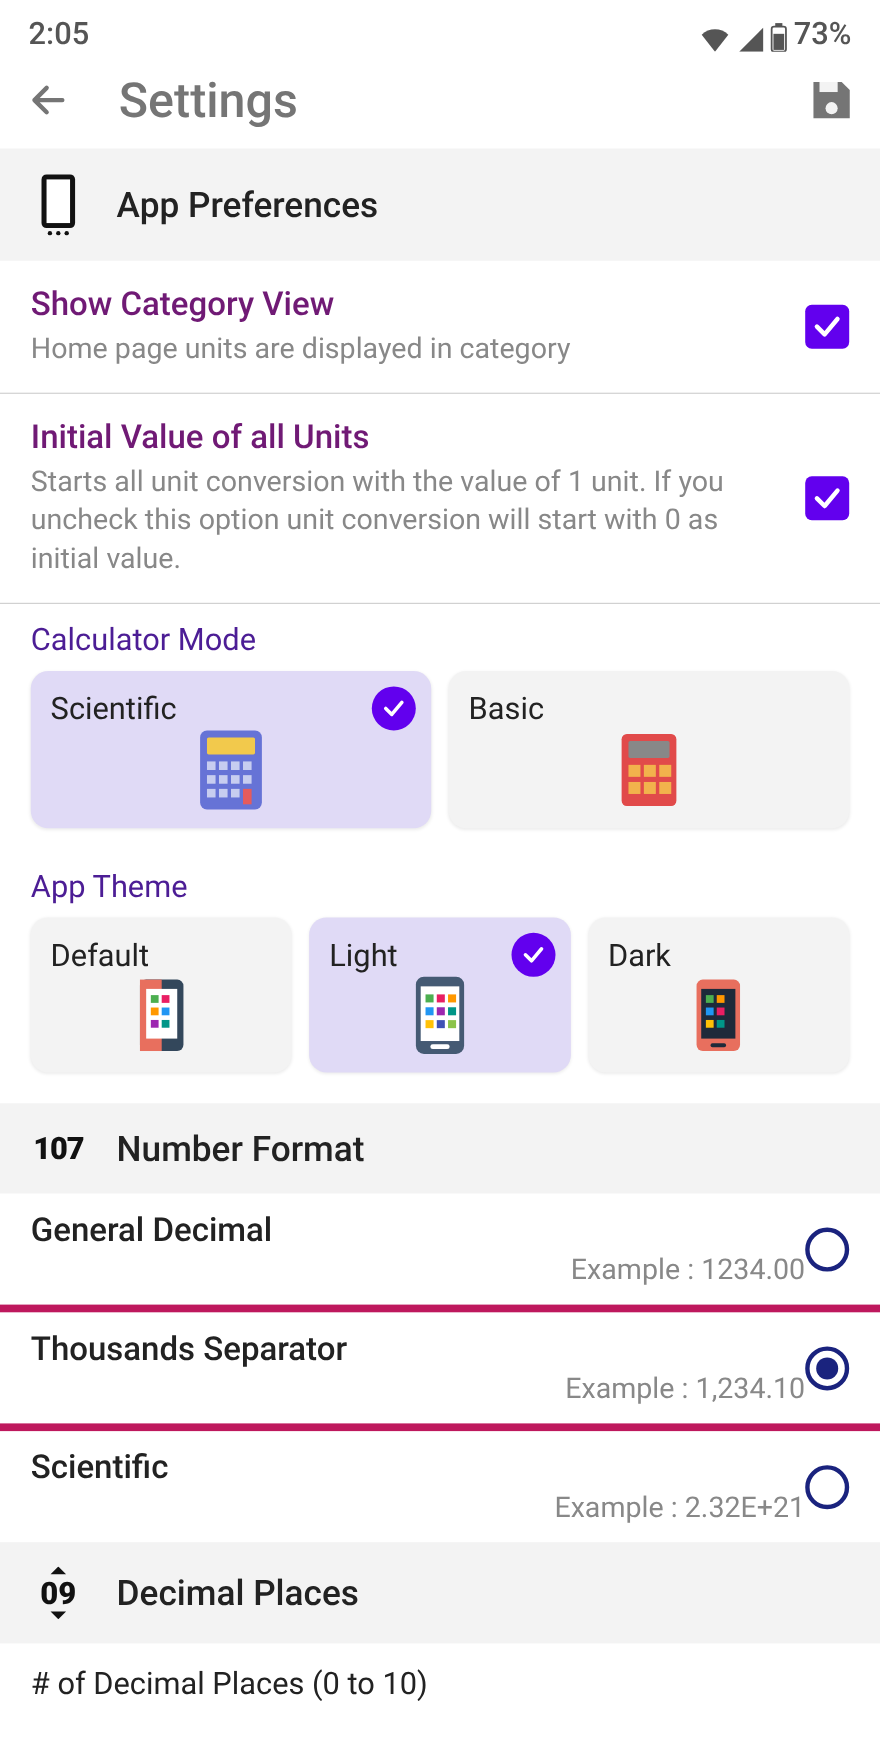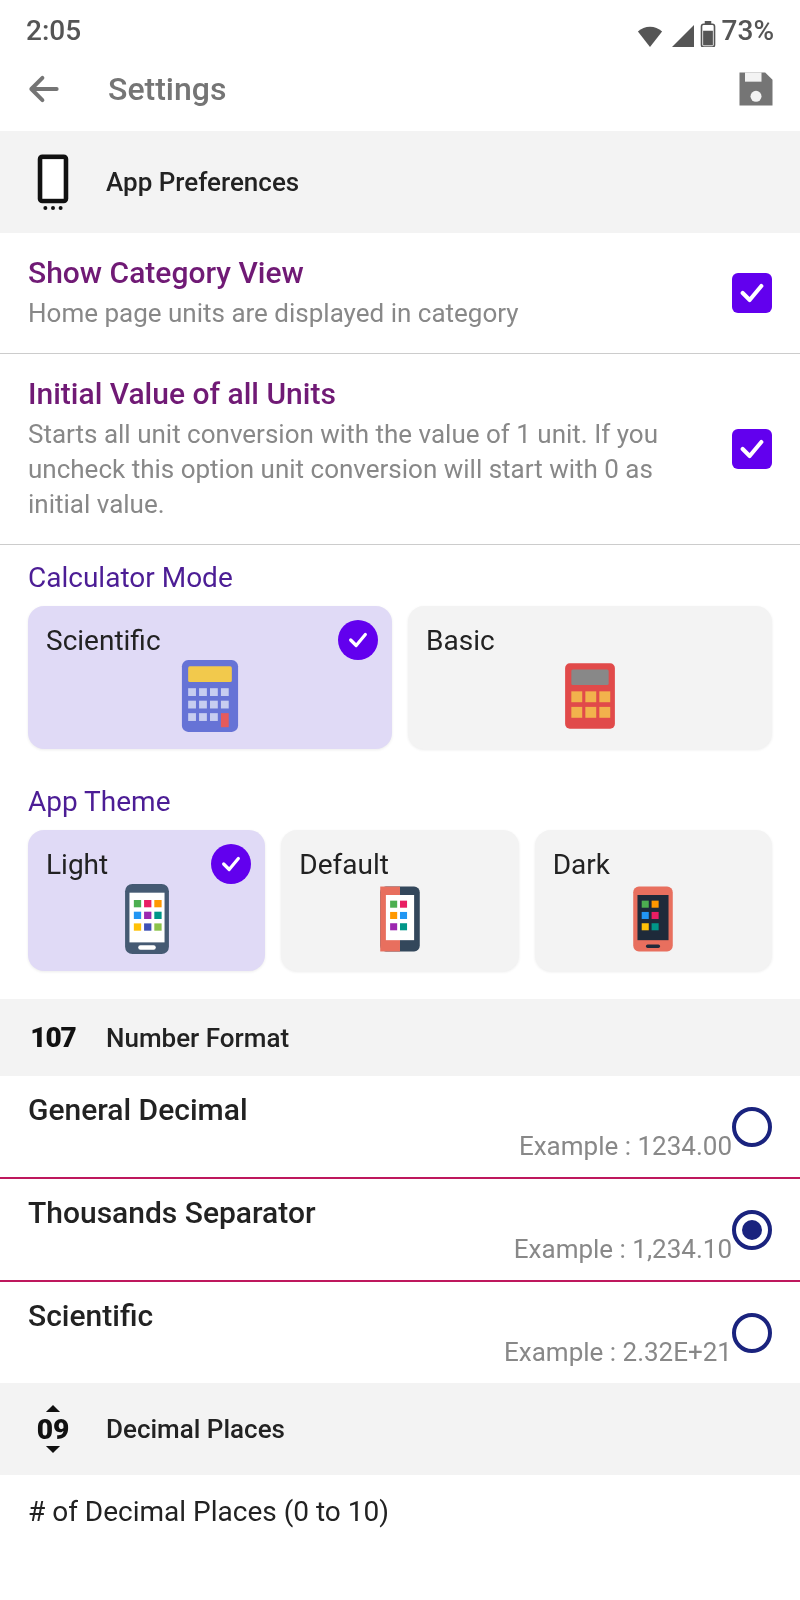--- a/index.html
+++ b/index.html
@@ -24,33 +24,33 @@
     .status-right { display: flex; align-items: flex-end; gap: 6px; }
     .status-right svg { display: block; }
 
     
     .header {
       display: flex;
       align-items: center;
       padding: 10px 20px 18px;
     }
     .back-btn { width: 48px; height: 48px; display: flex; align-items: center; justify-content: center; cursor: pointer; }
-    .header-title { font-size: 32px; font-weight: 500; color: #757575; margin-left: 40px; flex: 1; }
+    .header-title { font-size: 44px; font-weight: 500; color: #757575; margin-left: 40px; flex: 1; }
     .save-btn { width: 48px; height: 48px; display: flex; align-items: center; justify-content: center; cursor: pointer; }
 
     
     .section-header {
       background: #f3f3f3;
       display: flex;
       align-items: center;
       padding: 22px 28px;
       gap: 28px;
     }
     .section-header .icon-slot { width: 50px; display: flex; justify-content: center; }
-    .section-title { font-size: 26px; font-weight: 500; color: #222; }
+    .section-title { font-size: 32px; font-weight: 500; color: #222; }
 
     
     .setting-row {
       display: flex;
       align-items: center;
       padding: 22px 28px;
       border-bottom: 1px solid #ccc;
     }
     .setting-text { flex: 1; padding-right: 16px; }
     .setting-title { font-size: 30px; font-weight: 500; color: #701a75; margin-bottom: 6px; }
@@ -112,21 +112,21 @@
       display: none;
       align-items: center; justify-content: center;
     }
     .option-card.selected .card-check { display: flex; }
     .card-illus { flex: 1; display: flex; align-items: center; justify-content: center; }
 
     
     .format-row {
       display: flex; align-items: center;
       padding: 16px 28px;
-      border-bottom: 2px solid #be185d;
+      border-bottom: 7px solid #be185d;
     }
     .format-row.noborder { border-bottom: none; }
     .format-text { flex: 1; }
     .format-title { font-size: 30px; font-weight: 500; color: #222; margin-bottom: 4px; }
     .format-desc { font-size: 26px; color: #888; text-align: right; }
 
     .decimal-label { font-size: 28px; color: #222; padding: 20px 28px 0; }
   </style>
 </head>
 <body>
@@ -247,20 +247,39 @@
             <rect x="15" y="30" width="7" height="7"></rect>
             <rect x="24" y="30" width="7" height="7"></rect>
           </g>
         </svg>
     </div>
   </div>
 </div>
 
 <div class="card-group-label">App Theme</div>
 <div class="card-row" style="padding-bottom:28px">
+  <div class="option-card">
+    <span class="card-title">Default</span>
+
+    <div class="card-illus">
+      <svg width="48" height="72" viewBox="0 0 34 50">
+          <rect x="3" y="2" width="28" height="46" rx="4" fill="#33475b"></rect>
+          <rect x="3" y="2" width="14" height="46" fill="#e86f5e"></rect>
+          <rect x="7" y="8" width="20" height="32" fill="#fff"></rect>
+          <g>
+            <rect x="10" y="12" width="5" height="5" fill="#4caf50"></rect>
+            <rect x="17" y="12" width="5" height="5" fill="#e91e63"></rect>
+            <rect x="10" y="20" width="5" height="5" fill="#ff9800"></rect>
+            <rect x="17" y="20" width="5" height="5" fill="#2196f3"></rect>
+            <rect x="10" y="28" width="5" height="5" fill="#9c27b0"></rect>
+            <rect x="17" y="28" width="5" height="5" fill="#009688"></rect>
+          </g>
+        </svg>
+    </div>
+  </div>
   <div class="option-card selected">
     <span class="card-title">Light</span>
     <div class="card-check">
         <svg width="22" height="22" viewBox="0 0 24 24">
           <path d="M4 12 L10 18 L20 6" stroke="#fff" stroke-width="3.5" fill="none" stroke-linecap="round" stroke-linejoin="round"></path>
         </svg>
       </div>
     <div class="card-illus">
       <svg width="54" height="76" viewBox="0 0 36 52">
           <rect x="3" y="2" width="30" height="48" rx="5" fill="#455a73"></rect>
@@ -274,39 +293,20 @@
             <rect x="16" y="21" width="5" height="5" fill="#9c27b0"></rect>
             <rect x="23" y="21" width="5" height="5" fill="#009688"></rect>
             <rect x="9" y="29" width="5" height="5" fill="#ffc107"></rect>
             <rect x="16" y="29" width="5" height="5" fill="#3f51b5"></rect>
             <rect x="23" y="29" width="5" height="5" fill="#8bc34a"></rect>
           </g>
         </svg>
     </div>
   </div>
   <div class="option-card">
-    <span class="card-title">Default</span>
-
-    <div class="card-illus">
-      <svg width="48" height="72" viewBox="0 0 34 50">
-          <rect x="3" y="2" width="28" height="46" rx="4" fill="#33475b"></rect>
-          <rect x="3" y="2" width="14" height="46" fill="#e86f5e"></rect>
-          <rect x="7" y="8" width="20" height="32" fill="#fff"></rect>
-          <g>
-            <rect x="10" y="12" width="5" height="5" fill="#4caf50"></rect>
-            <rect x="17" y="12" width="5" height="5" fill="#e91e63"></rect>
-            <rect x="10" y="20" width="5" height="5" fill="#ff9800"></rect>
-            <rect x="17" y="20" width="5" height="5" fill="#2196f3"></rect>
-            <rect x="10" y="28" width="5" height="5" fill="#9c27b0"></rect>
-            <rect x="17" y="28" width="5" height="5" fill="#009688"></rect>
-          </g>
-        </svg>
-    </div>
-  </div>
-  <div class="option-card">
     <span class="card-title">Dark</span>
 
     <div class="card-illus">
       <svg width="48" height="72" viewBox="0 0 34 50">
           <rect x="3" y="2" width="28" height="46" rx="4" fill="#e86f5e"></rect>
           <rect x="6" y="8" width="22" height="32" fill="#1e2a3a"></rect>
           <rect x="12" y="43" width="10" height="2.5" rx="1.2" fill="#1e2a3a"></rect>
           <g>
             <rect x="9" y="12" width="5" height="5" fill="#4caf50"></rect>
             <rect x="16" y="12" width="5" height="5" fill="#ff9800"></rect>

